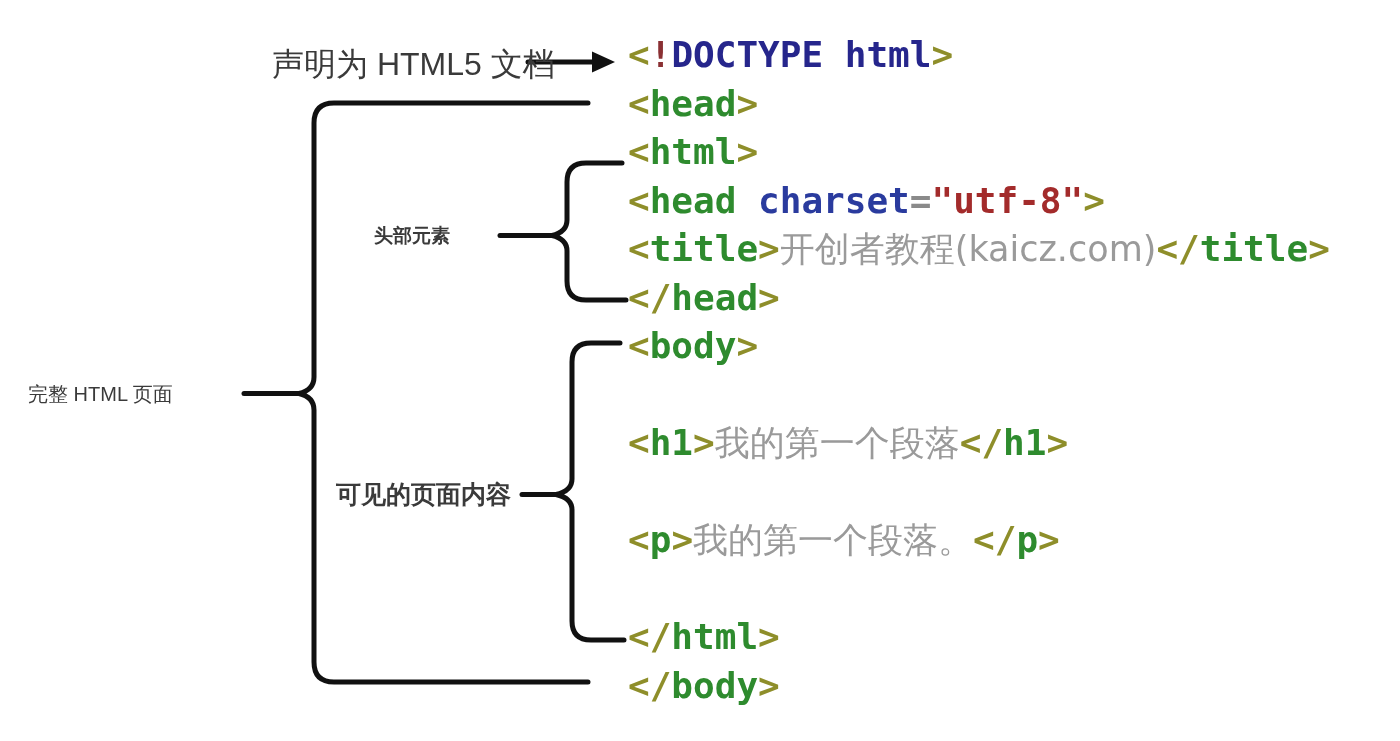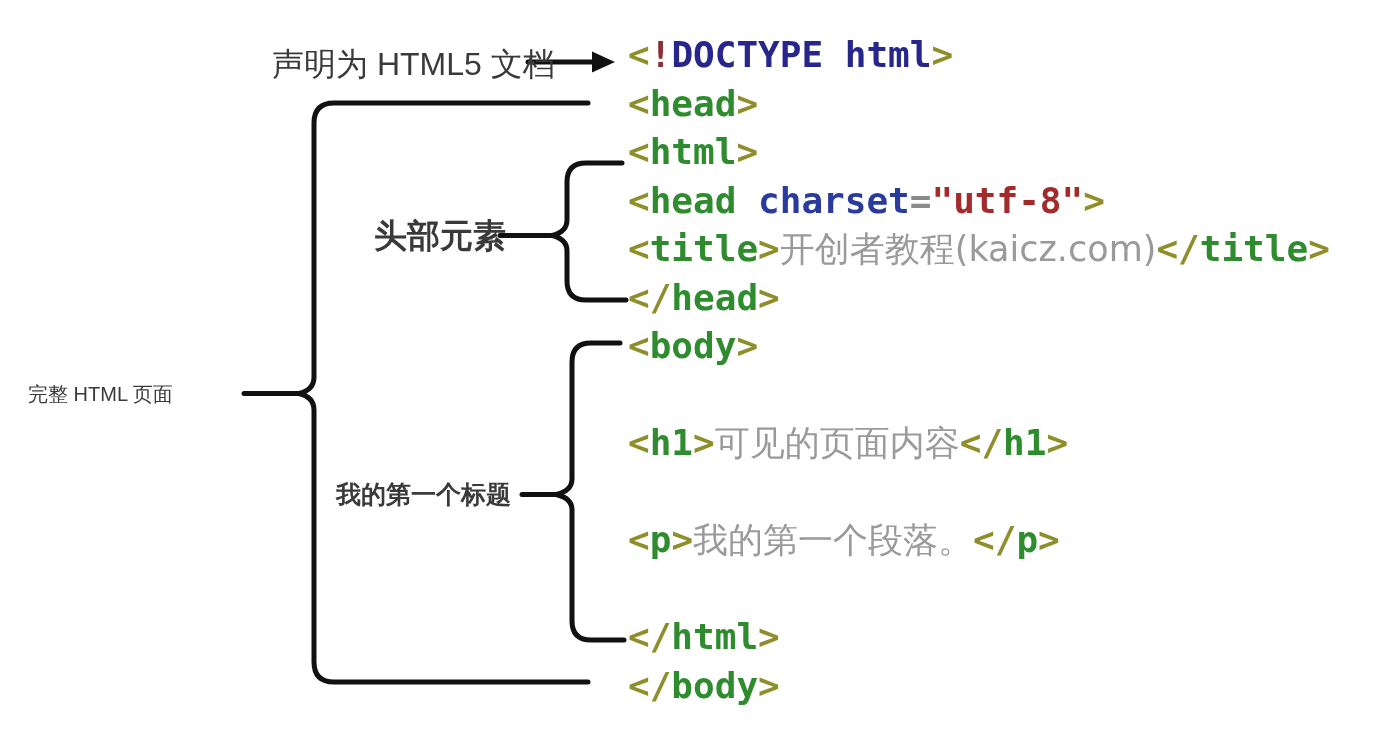--- a/index.html
+++ b/index.html
@@ -34,21 +34,21 @@
     stroke: none;
   }
   .label {
     position: absolute;
     white-space: nowrap;
     color: var(--c-annotation, #3a3a3a);
     line-height: 29px;
   }
   .label-doctype  { left: 272px; top: 50px;  font-size: 32px; font-weight: 500; }
   .label-fullpage { left: 28px;  top: 380px; font-size: 20px; font-weight: 500; }
-  .label-head     { left: 374px; top: 221px; font-size: 33px; font-weight: 600; }
+  .label-head     { left: 374px; top: 221px; font-size: 19px; font-weight: 600; }
   .label-visible  { left: 336px; top: 480px; font-size: 25px; font-weight: 600; }
 
   .code {
     position: absolute;
     left: 628px;
     top: 31px;
   }
   .code-line {
     height: 48.5px;
     line-height: 48.5px;
@@ -90,31 +90,31 @@
 
     <g>
       <line x1="528" y1="62" x2="592" y2="62"></line>
       <polygon points="592,51.5 615,62 592,72.5"></polygon>
     </g>
   </svg>
 
   <div class="label label-doctype">声明为 HTML5 文档</div>
   <div class="label label-fullpage">完整 HTML 页面</div>
   <div class="label label-head">头部元素</div>
-  <div class="label label-visible">我的第一个标题</div>
+  <div class="label label-visible">可见的页面内容</div>
 
   <div class="code" id="code-block">
       <div class="code-line"><span class="tok tok-bracket">&lt;</span><span class="tok tok-bang">!</span><span class="tok tok-doctype">DOCTYPE html</span><span class="tok tok-bracket">&gt;</span></div>
       <div class="code-line"><span class="tok tok-bracket">&lt;</span><span class="tok tok-tag">head</span><span class="tok tok-bracket">&gt;</span></div>
       <div class="code-line"><span class="tok tok-bracket">&lt;</span><span class="tok tok-tag">html</span><span class="tok tok-bracket">&gt;</span></div>
       <div class="code-line"><span class="tok tok-bracket">&lt;</span><span class="tok tok-tag">head</span><span class="tok tok-plain"> </span><span class="tok tok-attr">charset</span><span class="tok tok-eq">=</span><span class="tok tok-value">"utf-8"</span><span class="tok tok-bracket">&gt;</span></div>
       <div class="code-line"><span class="tok tok-bracket">&lt;</span><span class="tok tok-tag">title</span><span class="tok tok-bracket">&gt;</span><span class="tok tok-text">开创者教程(kaicz.com)</span><span class="tok tok-bracket">&lt;/</span><span class="tok tok-tag">title</span><span class="tok tok-bracket">&gt;</span></div>
       <div class="code-line"><span class="tok tok-bracket">&lt;/</span><span class="tok tok-tag">head</span><span class="tok tok-bracket">&gt;</span></div>
       <div class="code-line"><span class="tok tok-bracket">&lt;</span><span class="tok tok-tag">body</span><span class="tok tok-bracket">&gt;</span></div>
       <div class="code-line"></div>
-      <div class="code-line"><span class="tok tok-bracket">&lt;</span><span class="tok tok-tag">h1</span><span class="tok tok-bracket">&gt;</span><span class="tok tok-text">可见的页面内容</span><span class="tok tok-bracket">&lt;/</span><span class="tok tok-tag">h1</span><span class="tok tok-bracket">&gt;</span></div>
+      <div class="code-line"><span class="tok tok-bracket">&lt;</span><span class="tok tok-tag">h1</span><span class="tok tok-bracket">&gt;</span><span class="tok tok-text">我的第一个段落</span><span class="tok tok-bracket">&lt;/</span><span class="tok tok-tag">h1</span><span class="tok tok-bracket">&gt;</span></div>
       <div class="code-line"></div>
       <div class="code-line"><span class="tok tok-bracket">&lt;</span><span class="tok tok-tag">p</span><span class="tok tok-bracket">&gt;</span><span class="tok tok-text">我的第一个段落。</span><span class="tok tok-bracket">&lt;/</span><span class="tok tok-tag">p</span><span class="tok tok-bracket">&gt;</span></div>
       <div class="code-line"></div>
       <div class="code-line"><span class="tok tok-bracket">&lt;/</span><span class="tok tok-tag">html</span><span class="tok tok-bracket">&gt;</span></div>
       <div class="code-line"><span class="tok tok-bracket">&lt;/</span><span class="tok tok-tag">body</span><span class="tok tok-bracket">&gt;</span></div>
     </div>
 </div>
 
 </body></html>

